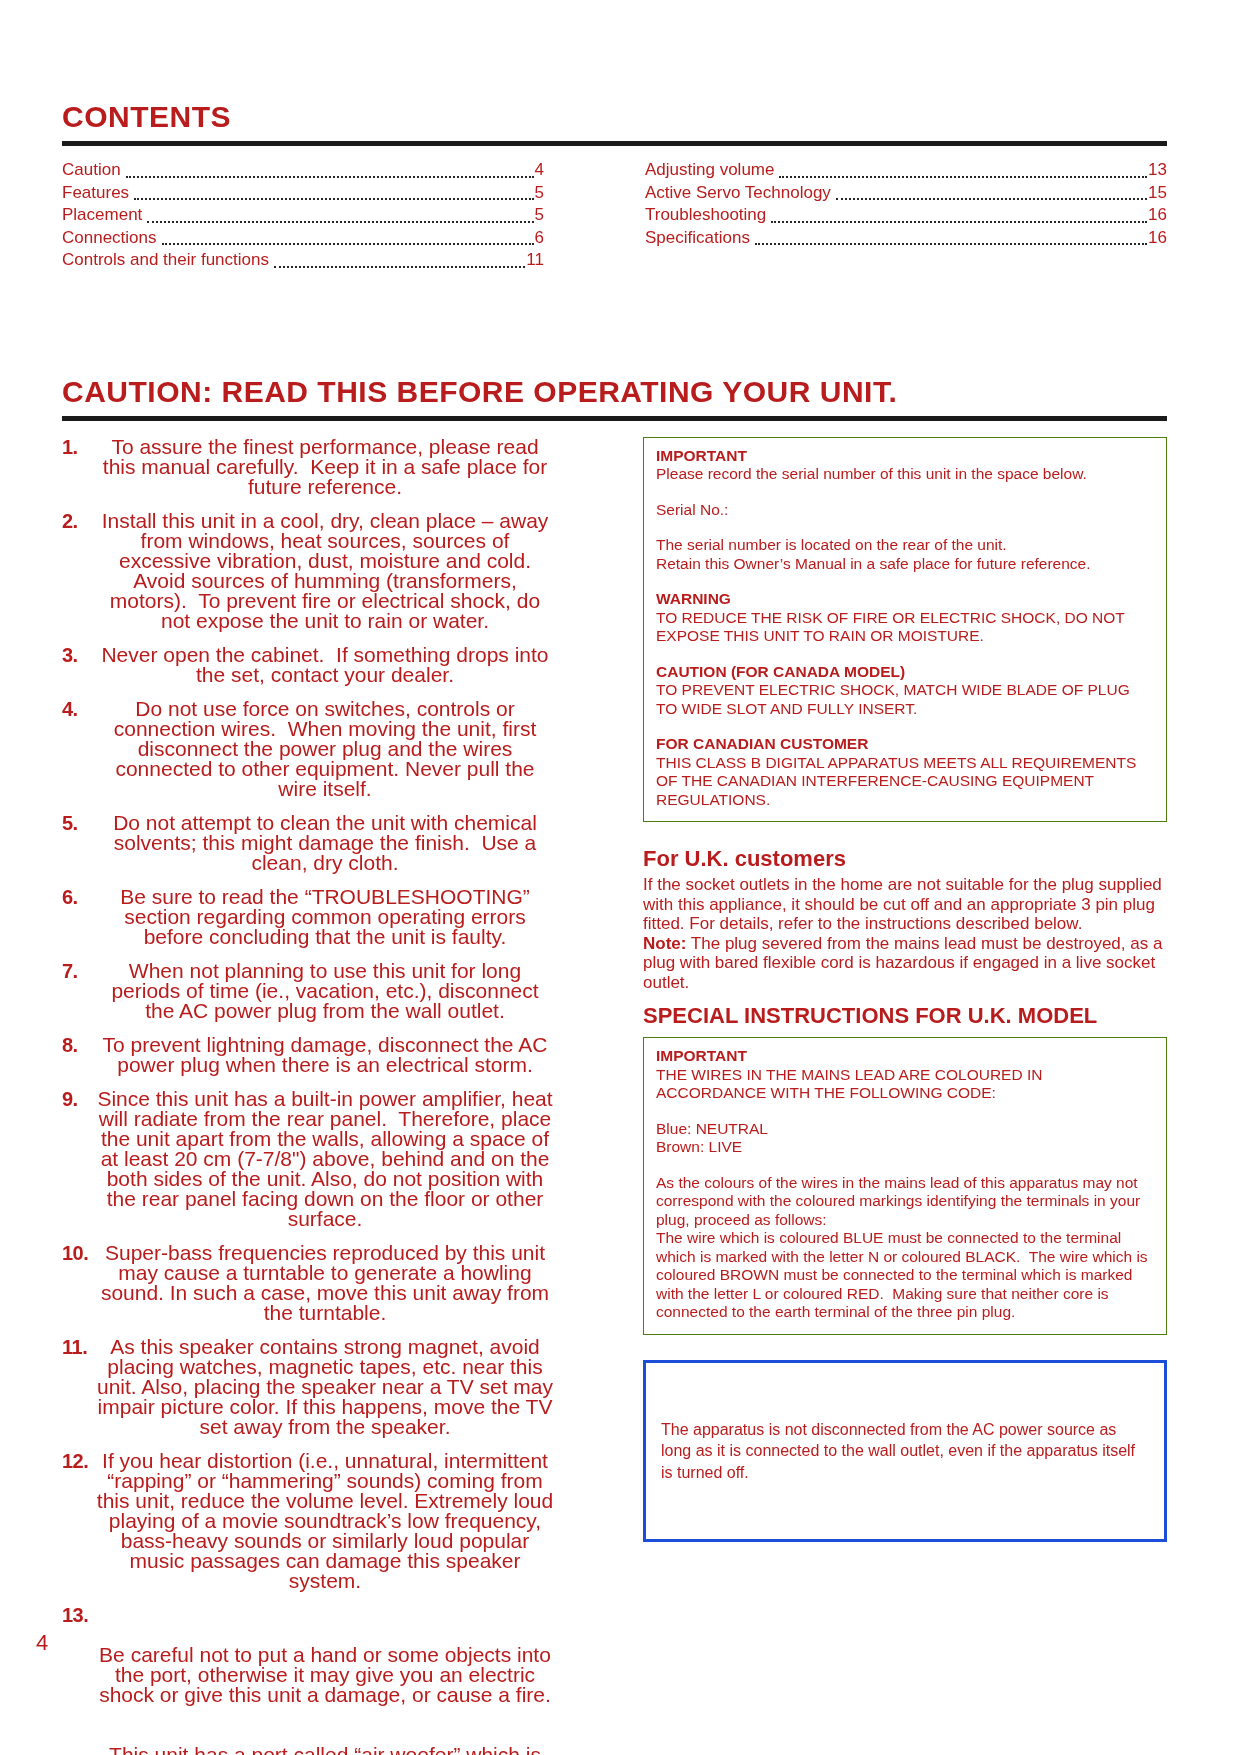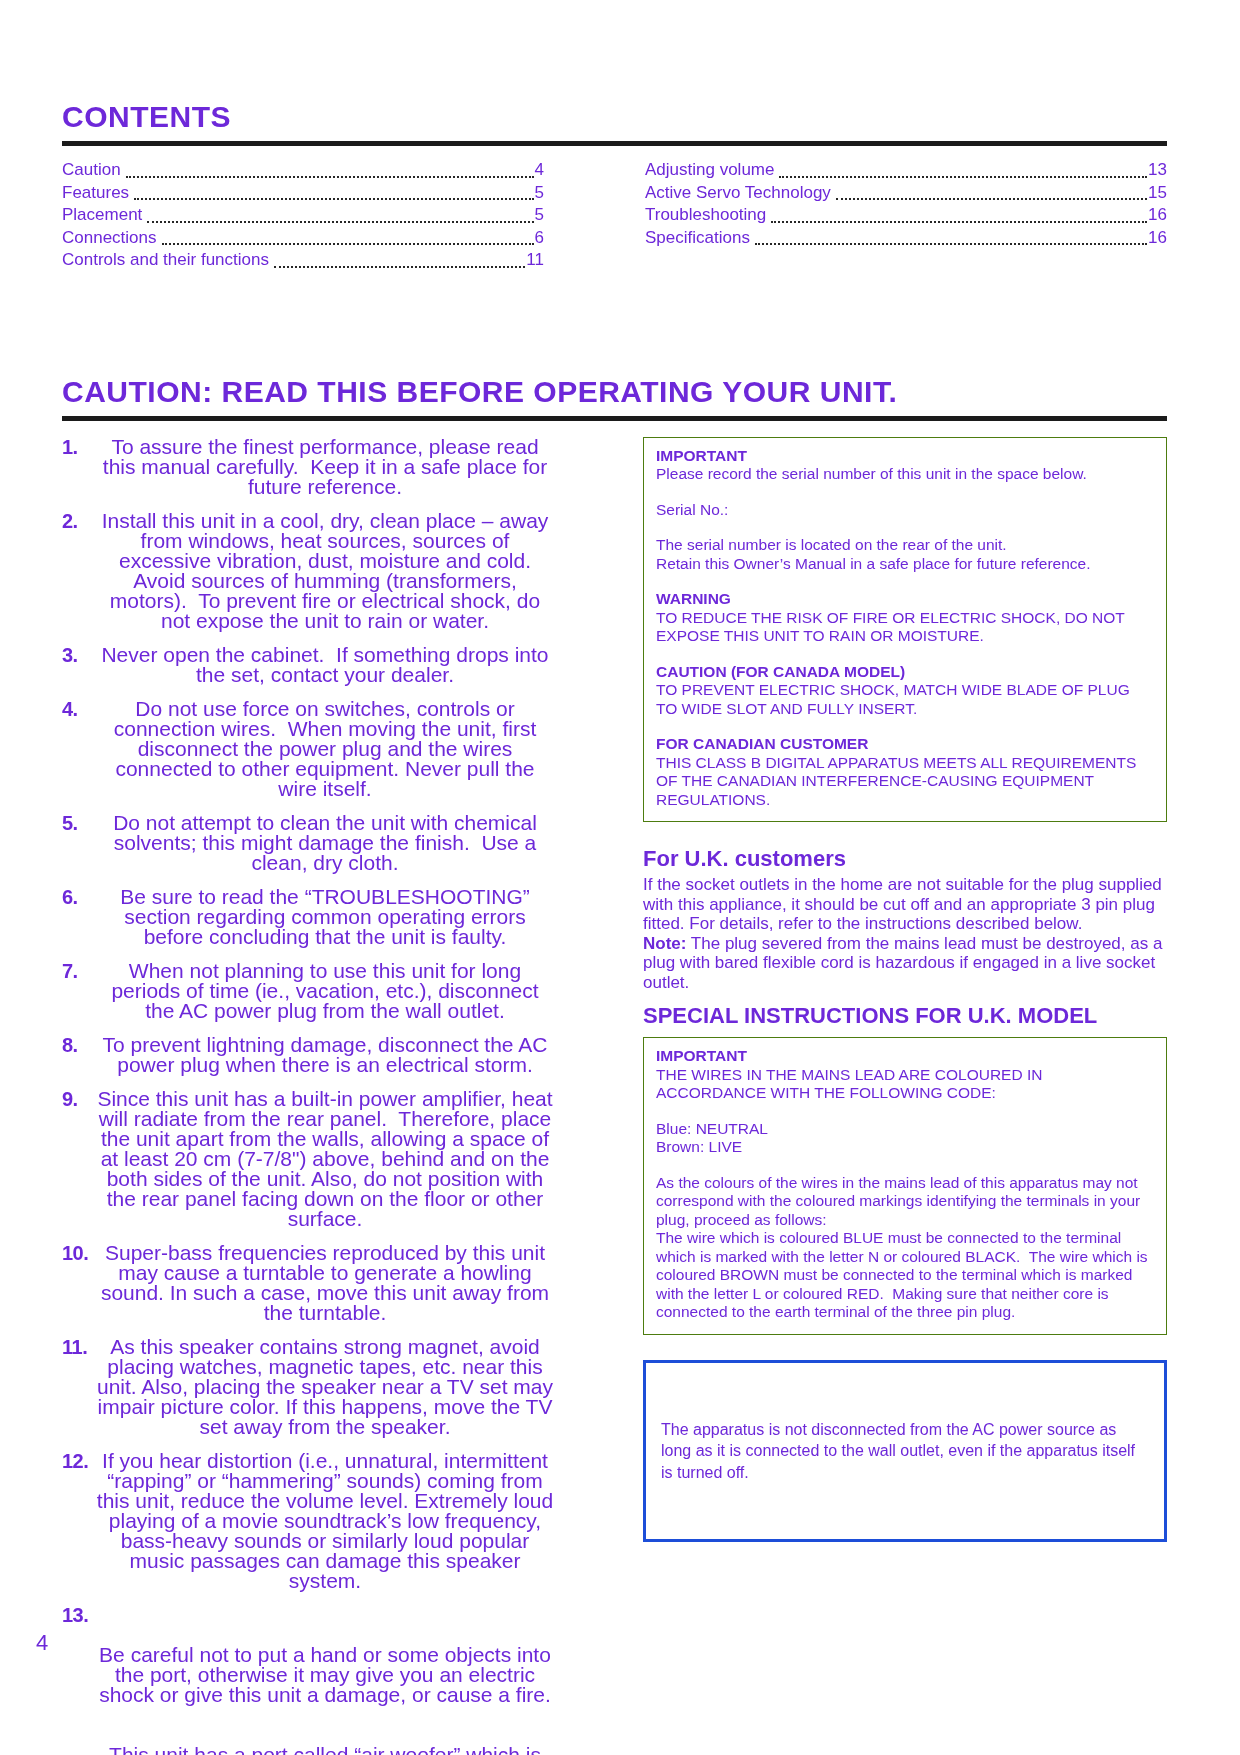--- a/index.html
+++ b/index.html
@@ -1,20 +1,20 @@
 <!DOCTYPE html>
 <html><head>
 <meta charset="utf-8">
 <style>
   html,body { margin:0; padding:0; background:#e8e8e8; }
   .page {
     position:relative;
     width:1240px; height:1755px;
     background:#ffffff;
-    color:#6d28d9;
+    color:#b91c1c;
     font-family:"Liberation Sans","DejaVu Sans",sans-serif;
     overflow:hidden;
   }
   .content { position:absolute; left:62px; top:100px; width:1105px; }
 
   h1,h2,p { margin:0; padding:0; }
 
   .big-title { font-size:30px; font-weight:700; letter-spacing:0.5px; margin-bottom:7px; }
   .rule { height:5px; background:#1b1b1b; }
 

